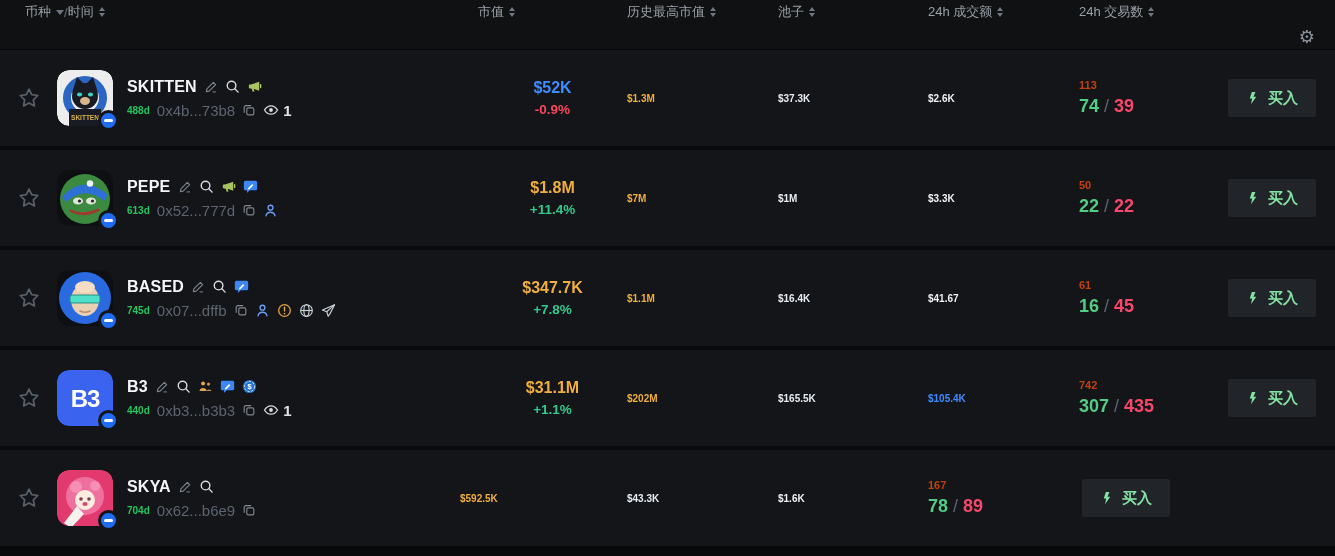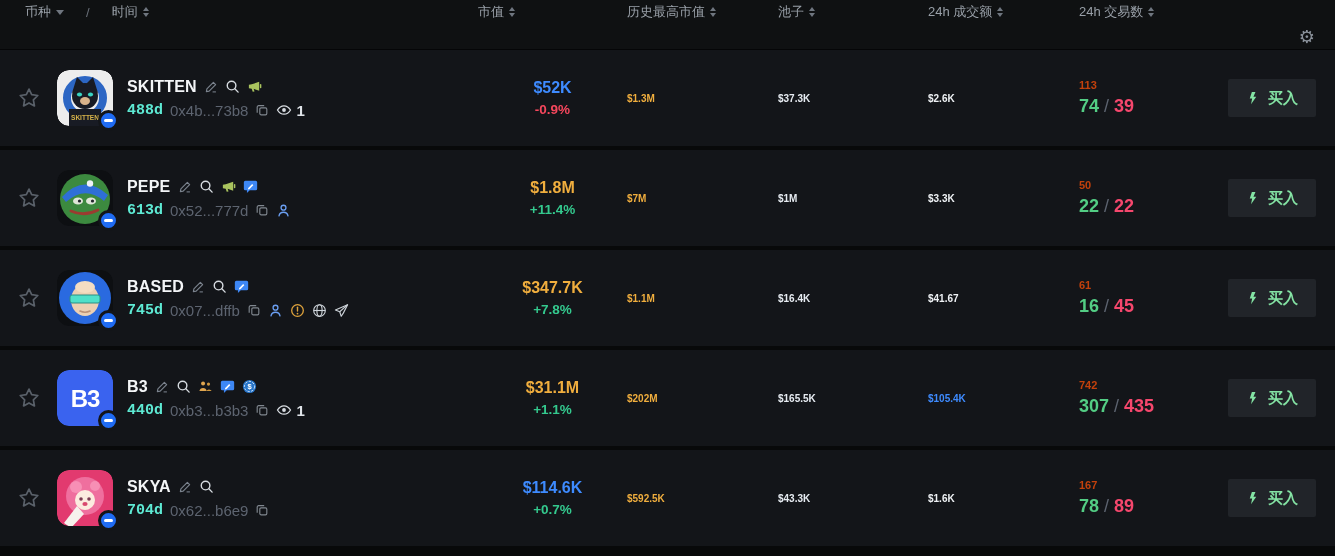--- a/index.html
+++ b/index.html
@@ -8,21 +8,21 @@
     width:1335px; height:556px; overflow:hidden;
     background:#08090a;
     font-family:"Liberation Sans","DejaVu Sans",sans-serif;
     color:#e8eaed;
   }
   .grid-cols { display:grid; grid-template-columns:57px 70px 333px 167px 151px 150px 151px 146px 1fr; align-items:center; }
 
   
   .thead { height:50px; background:#0f1112; border-bottom:1px solid #050607; color:#99a0a8; font-size:13px; }
   .th { display:flex; align-items:center; }
-  .th-token { grid-column:1 / 4; padding-left:25px; gap:22px;align-items:center; }
+  .th-token { grid-column:1 / 4; padding-left:25px; gap:0;align-items:center; }
   .th-mc { padding-left:18px; }
   .th-gear { justify-content:flex-end; padding-right:20px; }
   .sortable { display:inline-flex; align-items:center; gap:5px; cursor:pointer; }
   .sep { color:#6a717a; }
   .caret { width:0; height:0; border-left:4px solid transparent; border-right:4px solid transparent; border-top:5px solid #6f767f; display:inline-block; }
   .sort { display:inline-flex; flex-direction:column; gap:2px; }
   .sort i { width:0; height:0; border-left:3.5px solid transparent; border-right:3.5px solid transparent; display:block; }
   .sort .up { border-bottom:4px solid #6f767f; }
   .sort .down { border-top:4px solid #6f767f; }
   .gear { font-size:18px; color:#8b929b; cursor:pointer; line-height:1; }
@@ -36,21 +36,21 @@
 
   .avatar-wrap { position:relative; width:56px; height:56px; }
   .avatar-wrap svg { display:block; border-radius:12px; }
   .chain-badge { position:absolute; right:-6px; bottom:-5px; width:21px; height:21px; border-radius:50%;
                  background:#1f6bf2; border:3px solid #131519; display:flex; align-items:center; justify-content:center; }
   .chain-badge i { display:block; width:9px; height:2.6px; border-radius:2px; background:#fff; }
 
   .info-cell { gap:6px; }
   .line { display:flex; align-items:center; gap:7px; }
   .tname { font-size:16px; font-weight:bold; color:#f3f5f7; letter-spacing:.2px; }
-  .age { font-size:15px; font-weight:bold; color:#5eead4;font-family:Liberation Mono, monospace; }
+  .age { font-size:10px; font-weight:bold; color:#22c55e; }
   .addr { font-size:15px; color:#5d6470; }
   .icon-set { display:inline-flex; align-items:center; gap:7px; }
   .ticon { display:inline-flex; align-items:center; }
   .ticon svg { display:block; }
   .watch-count { font-size:15px; font-weight:bold; color:#dfe3e8; margin-left:-3px; }
   .watch-count:empty { display:none; }
 
   .mc-cell { padding-left:18px; gap:5px; align-items:center; }
   .mc-val { font-size:16px; font-weight:bold; }
   .chg { font-size:13.5px; font-weight:600; }
@@ -665,24 +665,20 @@
             <span class="ticon">
               <svg width="14" height="14" viewBox="0 0 16 16" fill="none" stroke="#80878f" stroke-width="1.3">
                 <rect x="5.5" y="5.5" width="8" height="8" rx="1.5"></rect>
                 <path d="M10.5 3H4.2A1.7 1.7 0 0 0 2.5 4.7V11"></path>
               </svg>
             </span>
           </span>
 
       </div>
     </div>
-    <div class="cell mc-cell">
-      <span class="mc-val" style="color: rgb(62, 139, 255);">$114.6K</span>
-      <span class="chg" style="color: rgb(52, 201, 142);">+0.7%</span>
-    </div>
     <div class="cell ath-cell">
       <span class="single-val">$592.5K</span>
     </div>
     <div class="cell pool-cell">
       <span class="single-val">$43.3K</span>
     </div>
     <div class="cell vol-cell">
       <span class="single-val" style="color: rgb(238, 241, 244);">$1.6K</span>
     </div>
     <div class="cell tx-cell">

